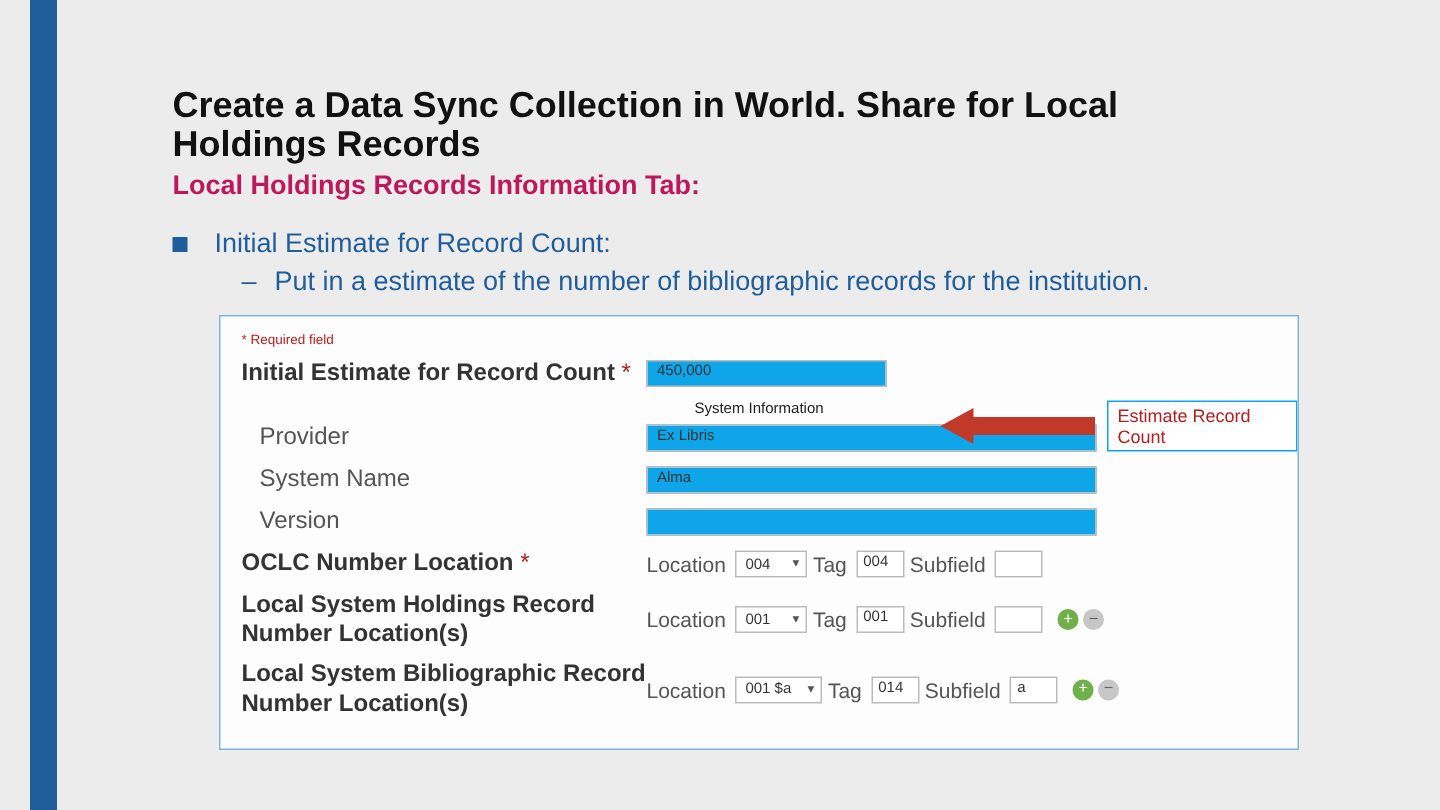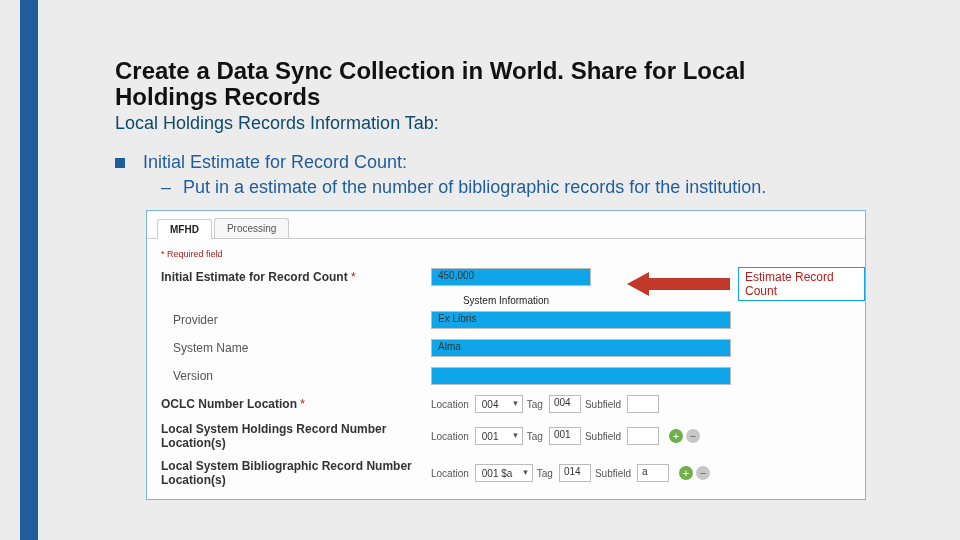--- a/index.html
+++ b/index.html
@@ -34,22 +34,22 @@
   }
   .title {
     font-size: 24px;
     font-weight: bold;
     color: #111;
     line-height: 1.1;
     margin: 0 0 2px 0;
   }
   .subtitle {
     font-size: 18px;
-    font-weight: normal;
-    color: #0c4a6e;
+    font-weight: bold;
+    color: #be185d;
     margin: 0 0 18px 0;
   }
   .bullet-row {
     display: flex;
     align-items: flex-start;
     color: #1f5d9b;
     font-size: 18px;
     margin-bottom: 4px;
   }
   .bullet-square {
@@ -121,21 +121,21 @@
     margin-bottom: 8px;
   }
   .form-row {
     display: flex;
     align-items: center;
     margin-bottom: 8px;
     min-height: 20px;
   }
   .form-label {
     width: 270px;
-    font-size: 12px;
+    font-size: 16px;
     color: #333;
     font-weight: bold;
     line-height: 1.2;
   }
   .form-label.sub {
     font-weight: normal;
     padding-left: 12px;
     color: #555;
   }
   .star { color: #b02020; font-weight: normal; }
@@ -155,21 +155,21 @@
     margin: 6px 0 4px 0;
     color: #222;
     text-align: center;
   }
   .loc-group {
     display: flex;
     align-items: center;
     gap: 4px;
   }
   .loc-lbl {
-    font-size: 10px;
+    font-size: 14px;
     color: #555;
     margin-right: 2px;
   }
   .select {
     border: 1px solid #bbb;
     background: #fff;
     height: 18px;
     padding: 0 16px 0 6px;
     font-size: 10px;
     color: #333;
@@ -259,24 +259,20 @@
       <div>Initial Estimate for Record Count:</div>
     </div>
     <div class="sub-bullet-row">
       <div class="dash">–</div>
       <div>Put in a estimate of the number of bibliographic records for the institution.</div>
     </div>
   </div>
 
   <div class="panel">
 
-    <div class="tabs">
-      <div class="tab active">MFHD</div>
-      <div class="tab">Processing</div>
-    </div>
 
     <div class="panel-body">
       <div class="req">* Required field</div>
 
       <div class="form-row">
         <div class="form-label">
           <span>Initial Estimate for Record Count</span>
           <span class="star"> *</span>
         </div>
         <div class="form-input w160">450,000</div>

